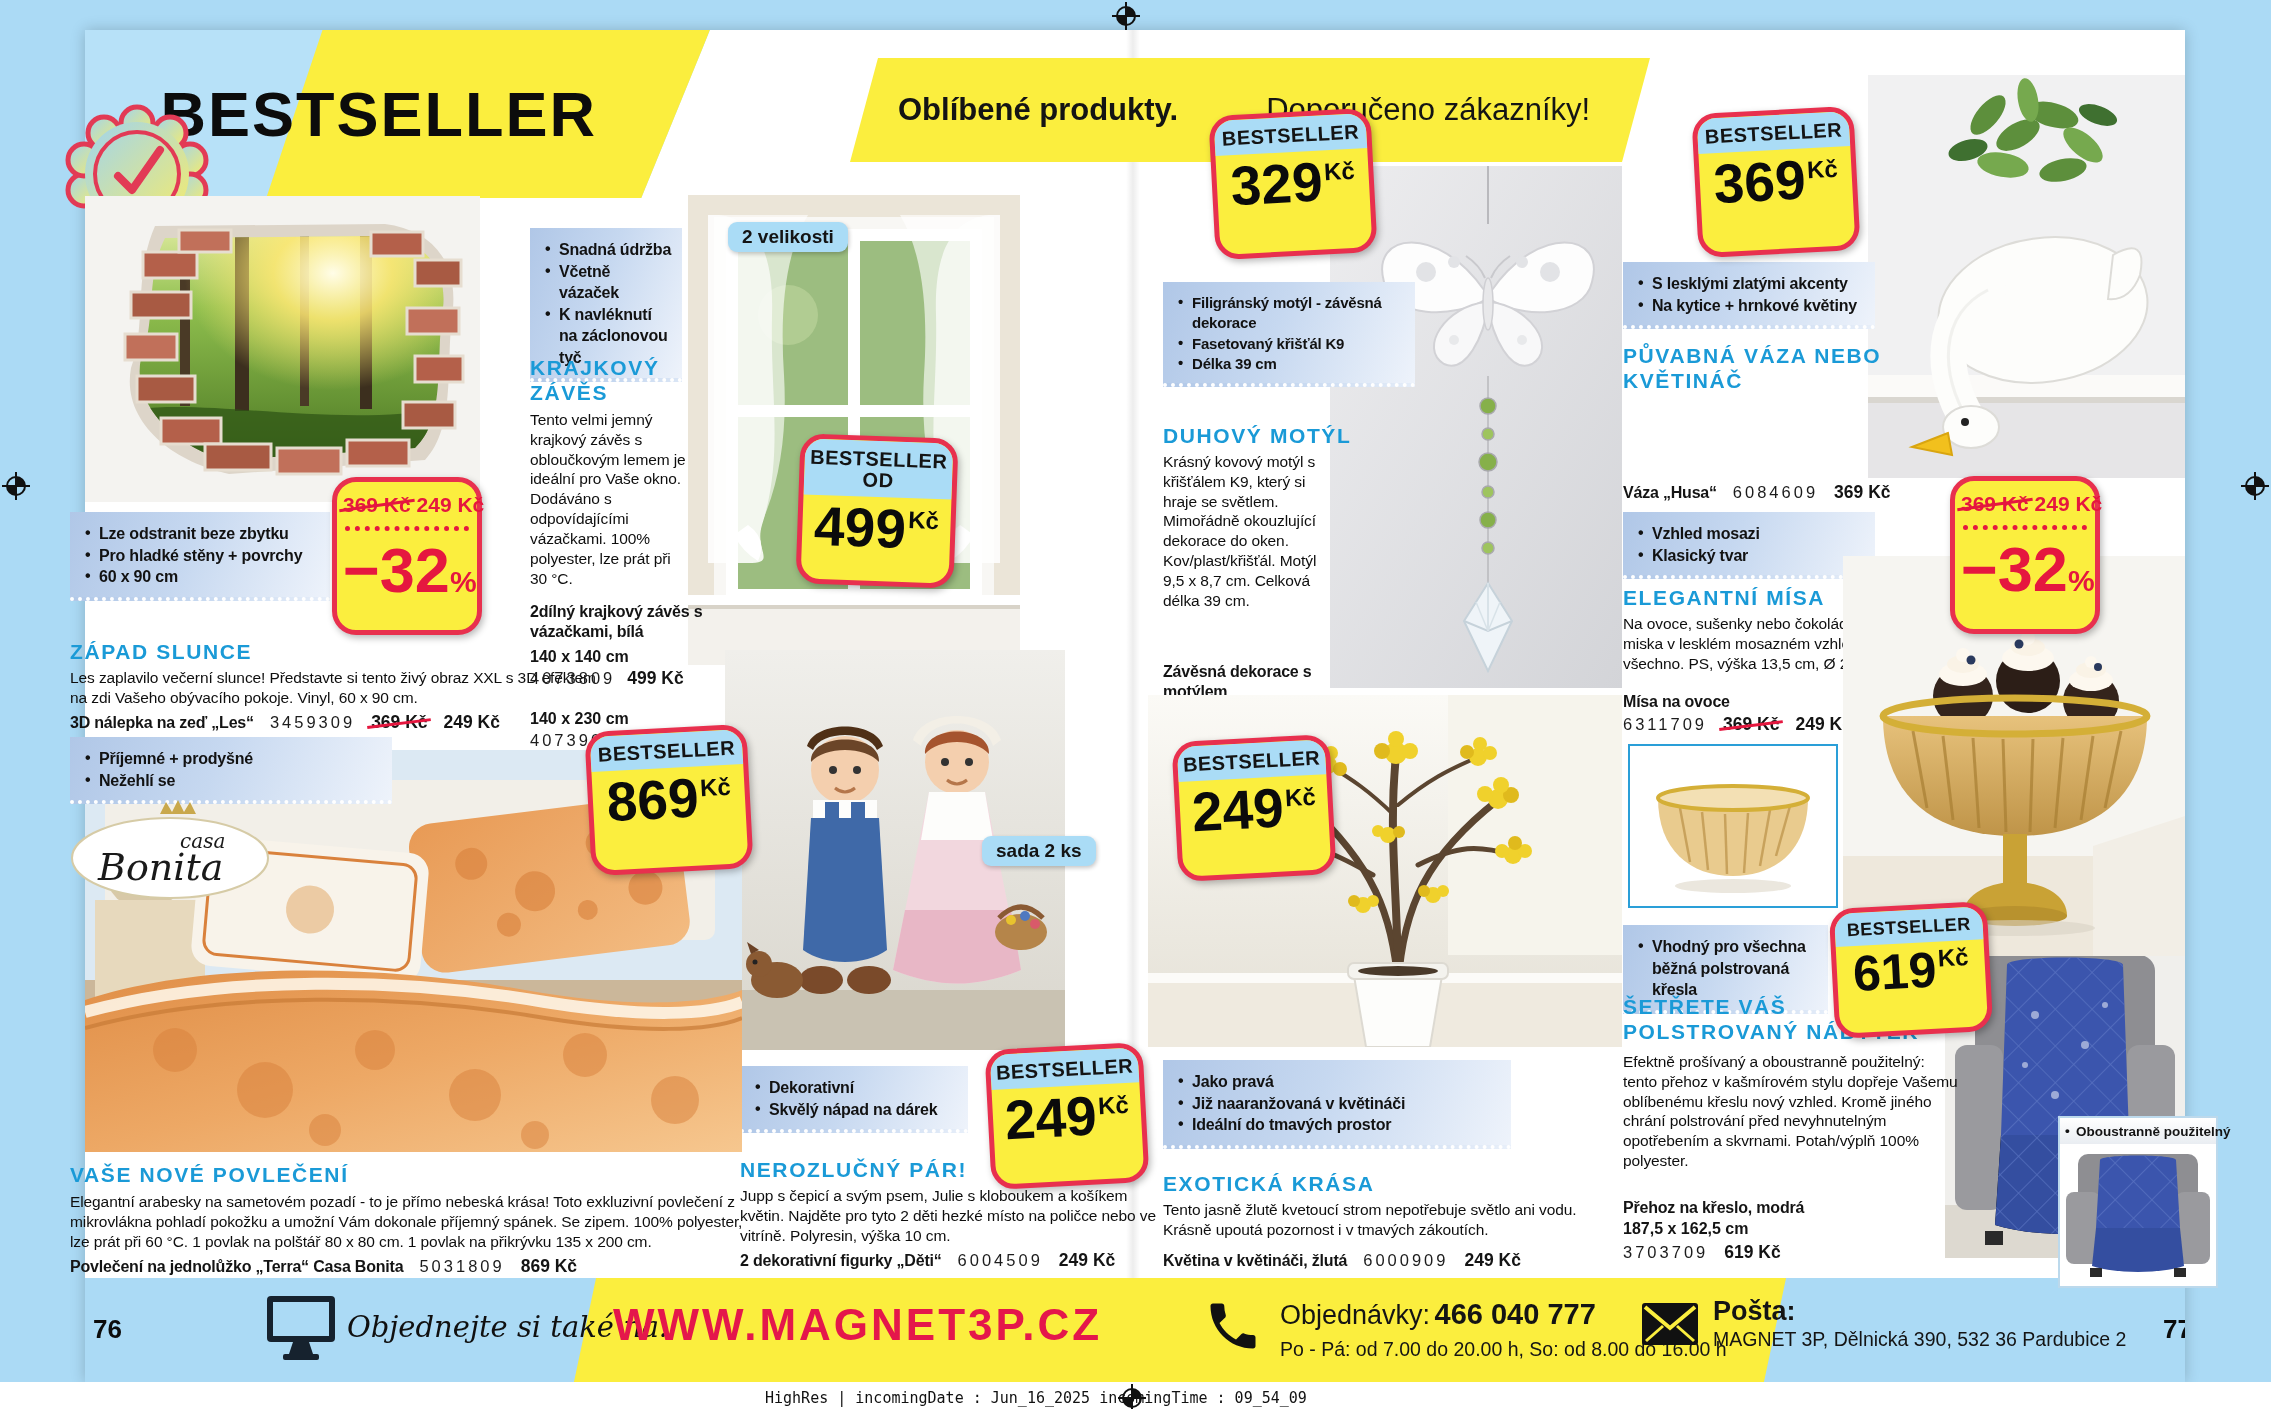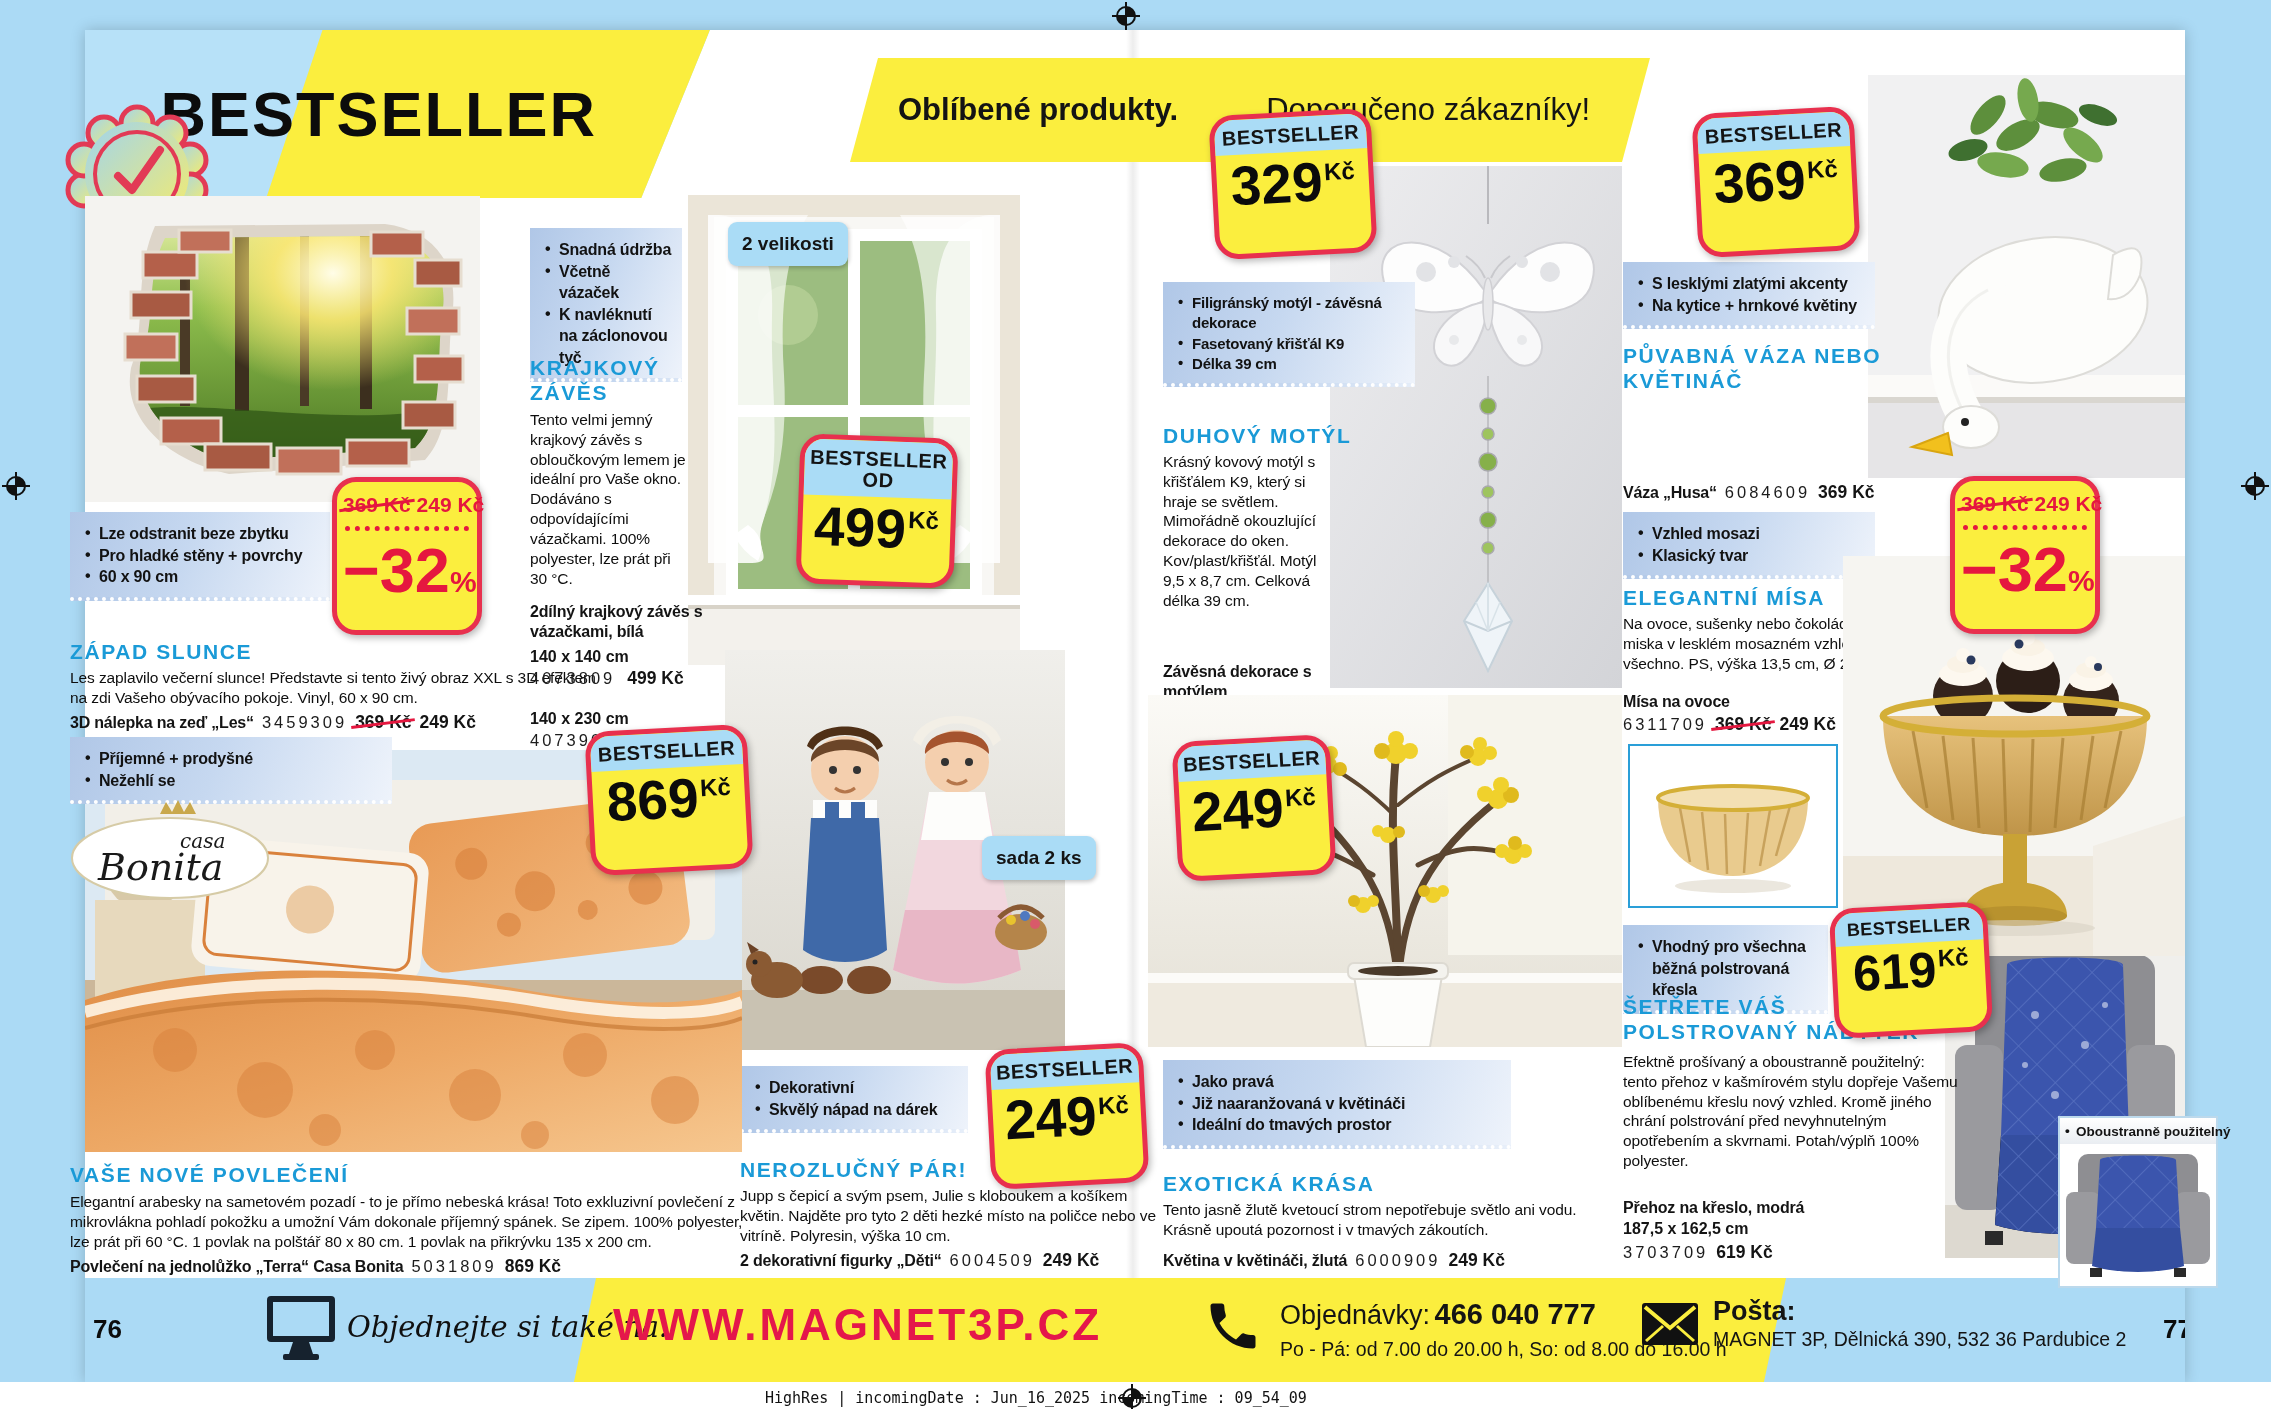--- a/index.html
+++ b/index.html
@@ -20,38 +20,38 @@
 
 .bullets{background:linear-gradient(110deg,#b0c7e7 0%,#c6d8f0 45%,#eef3fb 100%);padding:11px 10px 9px 14px;border-bottom:4px dotted #fff}
 .bl{font-weight:700;font-size:16px;letter-spacing:-.2px;line-height:1.35;color:#121212;padding-left:15px;position:relative}
 .bl::before{content:"•";position:absolute;left:1px;top:-1px}
 
 .ptitle{color:#1a9ad7;font-weight:700;letter-spacing:1.6px;font-size:21px;line-height:1.18}
 .pdesc{font-size:15.5px;line-height:1.28;letter-spacing:-.1px;font-weight:500;color:#0e0e0e}
 .bname{font-weight:700;font-size:16px;letter-spacing:-.2px;line-height:1.25}
 .inum{font-size:16.5px;font-weight:500;letter-spacing:3px;color:#1c1c1c}
 .pprice{font-weight:700;font-size:17.5px}
-.buyrow{display:flex;gap:8px;align-items:baseline;white-space:nowrap}
+.buyrow{display:flex;gap:16px;align-items:baseline;white-space:nowrap}
 .strike{position:relative}
 .strike::after{content:"";position:absolute;left:-4px;right:-4px;top:46%;height:3px;background:#e5173f;transform:rotate(-7deg)}
 .sizeline{font-weight:700;font-size:16px}
 
 .bseller{border:5px solid #e8304e;border-radius:24px;background:#fbee3e;overflow:hidden;box-shadow:2px 3px 7px rgba(0,0,0,.28);text-align:center}
 .bs-top{background:#aadcf6;padding:8px 4px 6px;font-weight:700;font-size:20px;letter-spacing:.5px;line-height:1.05}
 .bs-price{font-weight:700;font-size:55px;line-height:1.02;padding:3px 0 7px;color:#0b0b0b}
 .bs-kc{font-size:24px;vertical-align:20px;margin-left:2px;font-weight:700}
 
 .disc{border:5px solid #e8304e;border-radius:24px;background:#fbee3e;box-shadow:2px 3px 7px rgba(0,0,0,.28);text-align:center;padding:11px 6px 4px}
 .disc-old{color:#e5173f;font-weight:700;font-size:21px;white-space:nowrap}
 .disc-old .strike::after{transform:rotate(-8deg);height:3px}
 .disc-sep{border-top:5px dotted #e5173f;margin:9px 2px 0}
 .disc-pct{color:#e5173f;font-weight:700;font-size:63px;line-height:1.25}
 .disc-pctsign{font-size:30px}
 
-.chip{background:#aadcf6;border-radius:9px;padding:11px 14px;font-weight:700;font-size:19px;box-shadow:1px 2px 4px rgba(0,0,0,.22);white-space:nowrap}
+.chip{background:#aadcf6;border-radius:9px;padding:4px 14px;font-weight:700;font-size:19px;box-shadow:1px 2px 4px rgba(0,0,0,.22);white-space:nowrap}
 
 .inset-bowl{border:2px solid #2a9fd8;background:#fff}
 .inset-chair{border:2px solid #bcd9ec;background:#fff}
 .inset-label{background:linear-gradient(180deg,#fff,#e9edf2);font-weight:700;font-size:13.5px;padding:6px 4px 5px 16px;position:relative;white-space:nowrap}
 .inset-label::before{content:"•";position:absolute;left:5px;top:5px}
 
 .bar{left:85px;top:1278px;width:2100px;height:104px;background:#abdaf5;overflow:hidden}
 .bar-yellow{position:absolute;left:500px;top:-4px;width:1190px;height:112px;background:#fbee3e;transform:skewX(-12deg)}
 .script{font-family:"DejaVu Serif","Liberation Serif",serif;font-style:italic;font-size:29px;color:#101010}
 .www{color:#e4174b;font-weight:700;font-size:44px;letter-spacing:3px}

